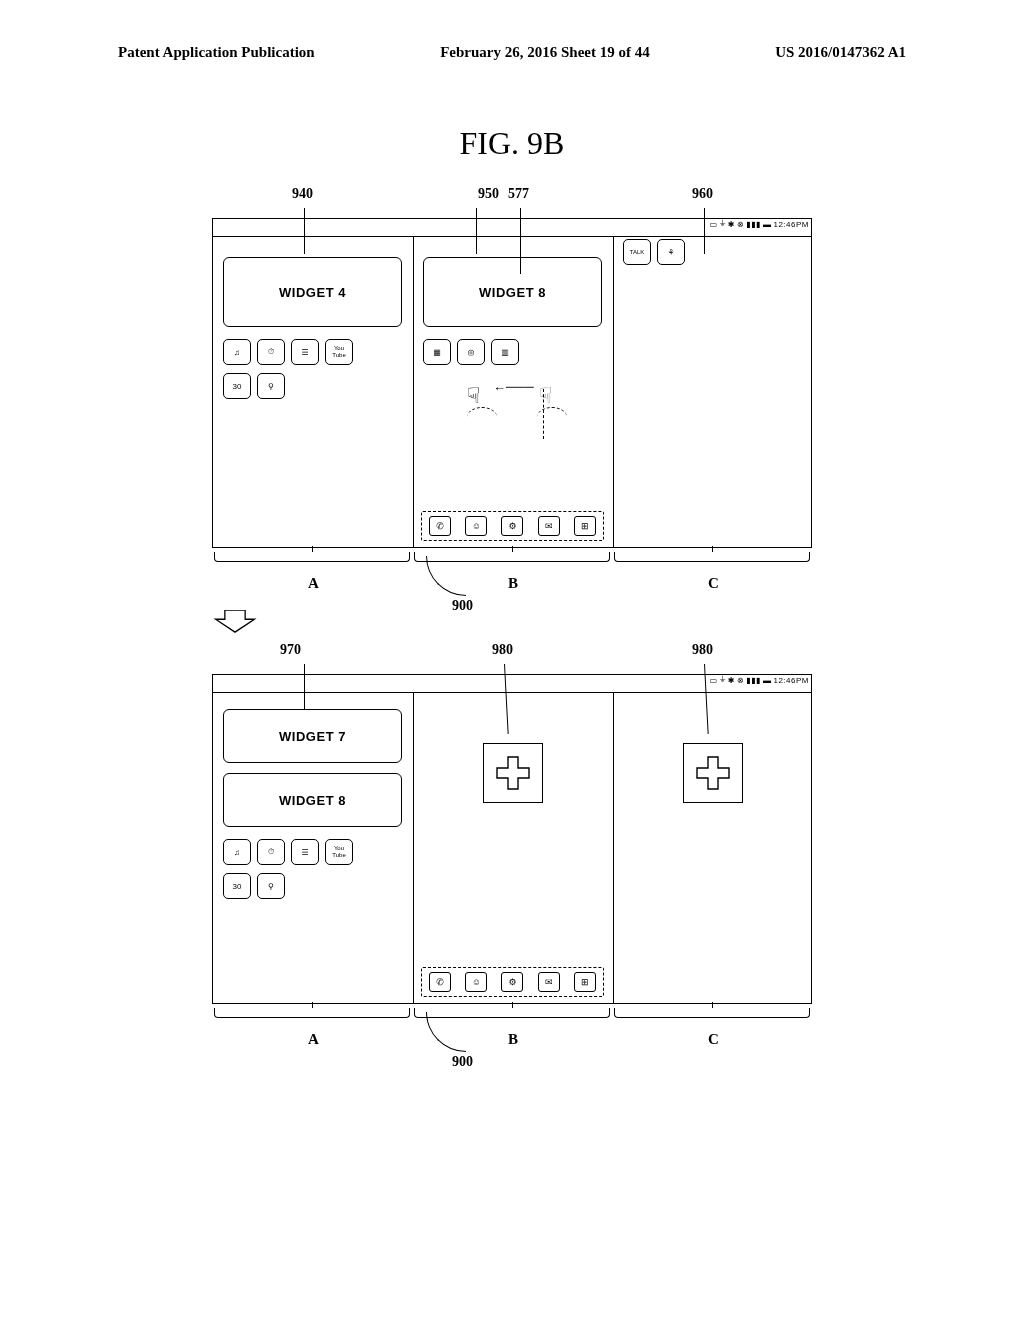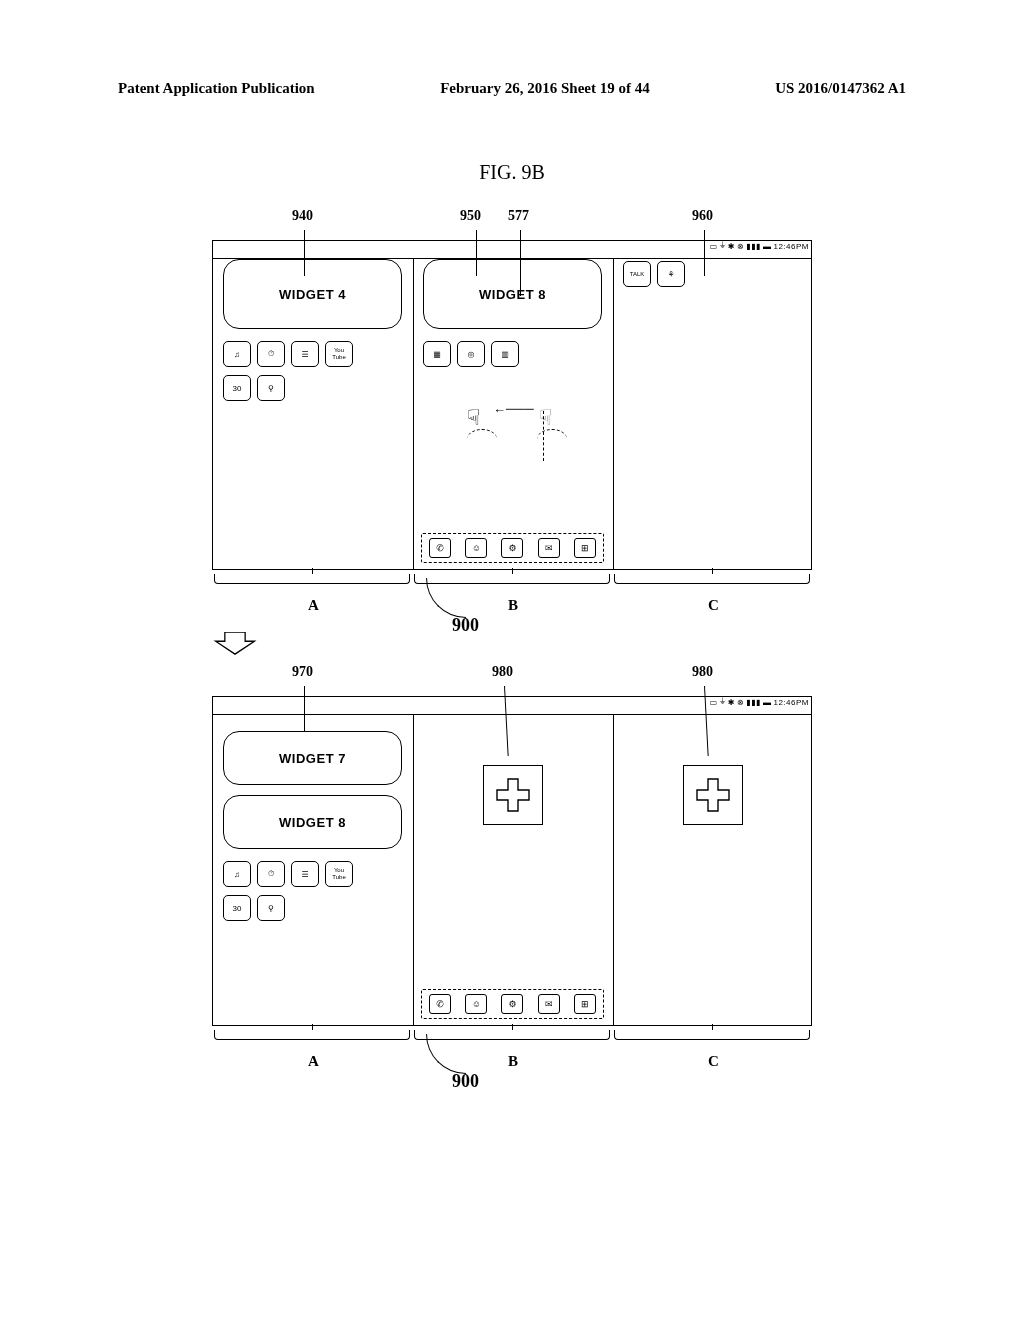--- a/index.html
+++ b/index.html
@@ -8,27 +8,27 @@
     padding: 0;
     background: #fff;
     font-family: "Times New Roman", serif;
     width: 1024px;
     height: 1320px;
     position: relative;
   }
   .page-header {
     display: flex;
     justify-content: space-between;
-    padding: 80px 118px 0 118px;
+    padding: 44px 118px 0 118px;
     font-size: 15px;
     font-weight: bold;
   }
   .fig-title {
     text-align: center;
-    font-size: 20px;
+    font-size: 32px;
     margin: 64px 0 24px 0;
     font-family: "Times New Roman", serif;
   }
   .content {
     position: relative;
     width: 600px;
     margin: 0 auto;
   }
   .state {
     position: relative;
@@ -71,22 +71,22 @@
     width: 200px;
     border-right: 1.5px dashed transparent;
   }
   .panel.a { left: 0; }
   .panel.b { left: 200px; }
   .panel.c { left: 400px; }
   .sep1 { position: absolute; top: 18px; left: 200px; bottom:0; border-left: 1.5px solid #000; }
   .sep2 { position: absolute; top: 18px; left: 400px; bottom:0; border-left: 1.5px solid #000; }
   .widget-box {
     border: 1.5px solid #000;
-    border-radius: 16px;
-    margin: 0 10px 10px 10px;
+    border-radius: 6px;
+    margin: 20px 10px 10px 10px;
     height: 70px;
     display: flex;
     align-items: center;
     justify-content: center;
     font-family: sans-serif;
     font-size: 13px;
     font-weight: bold;
     letter-spacing: 0.5px;
   }
   .widget-box.small { height: 54px; margin-top: 10px; }
@@ -185,21 +185,21 @@
   .curve900 {
     position: absolute;
     border-left: 1px solid #000;
     border-bottom: 1px solid #000;
     border-bottom-left-radius: 40px;
     width: 40px;
     height: 40px;
   }
   .label900 {
     position: absolute;
-    font-size: 18px;
+    font-size: 14px;
     font-weight: bold;
   }
   .brk { border-bottom-left-radius: 4px; border-bottom-right-radius: 4px;}
   .brk .tip { position:absolute; left:50%; top:-6px; width:1px; height:6px; border-left:1px solid #000;}
 </style>
 </head>
 <body>
 
 <div class="page-header">
   <span>Patent Application Publication</span>
@@ -208,21 +208,21 @@
 </div>
 
 <div class="fig-title">FIG.  9B</div>
 
 <div class="content">
 
   
   <div class="state">
     <div class="ref-row">
       <span style="left:80px">940</span>
-      <span style="left:248px">950</span>
+      <span style="left:266px">950</span>
       <span style="left:296px">577</span>
       <span style="left:480px">960</span>
     </div>
     <div class="leader" style="left:92px; top:22px; height:46px"></div>
     <div class="leader" style="left:264px; top:22px; height:46px"></div>
     <div class="leader" style="left:308px; top:22px; height:66px"></div>
     <div class="leader" style="left:492px; top:22px; height:46px"></div>
 
     <div class="device" style="margin-top:10px">
       <div class="device-top-bar">
@@ -303,21 +303,21 @@
   </div>
 
   
   <svg class="big-arrow" viewBox="0 0 46 26">
     <path d="M12 0 L12 10 L2 10 L23 24 L44 10 L34 10 L34 0 Z" fill="none" stroke="#000" stroke-width="1.4"></path>
   </svg>
 
   
   <div class="state" style="margin-top:4px">
     <div class="ref-row">
-      <span style="left:80px">970</span>
+      <span style="left:68px">970</span>
       <span style="left:280px">980</span>
       <span style="left:480px">980</span>
     </div>
     <div class="leader" style="left:92px; top:22px; height:46px"></div>
     <div style="position:absolute; left:292px; top:22px; width:1px; height:70px; border-left:1px solid #000; transform-origin:top; transform:rotate(-3deg)"></div>
     <div style="position:absolute; left:492px; top:22px; width:1px; height:70px; border-left:1px solid #000; transform-origin:top; transform:rotate(-3deg)"></div>
 
     <div class="device" style="margin-top:10px">
       <div class="device-top-bar">
         <div class="status-icons">

